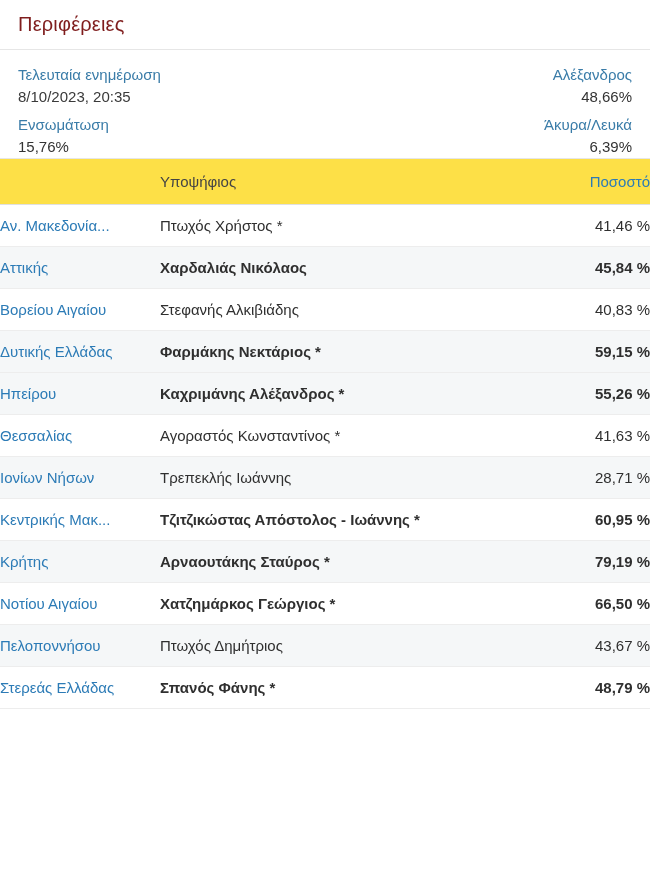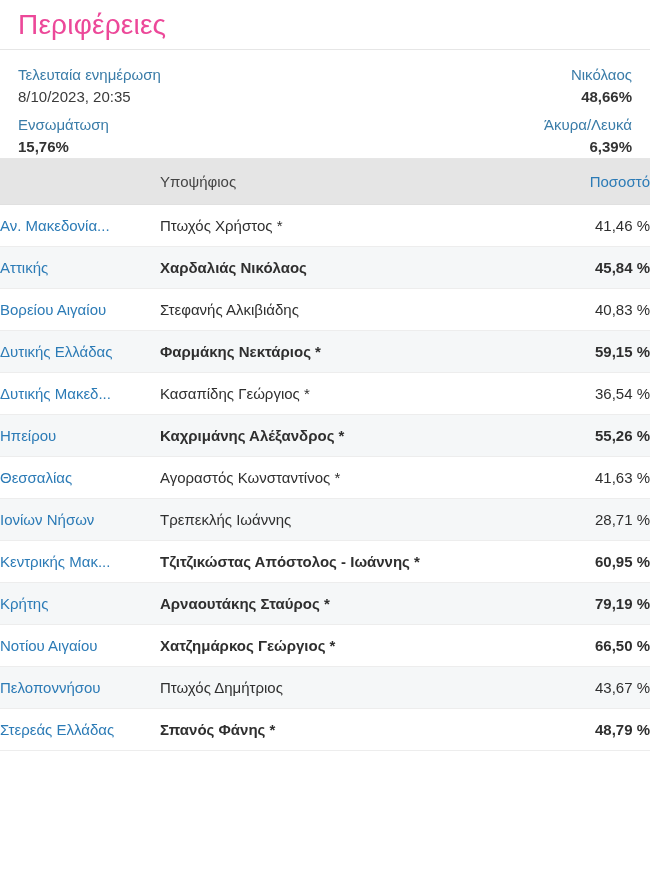--- a/index.html
+++ b/index.html
@@ -25,22 +25,22 @@
   
   .page-header {
     height: 50px;
     display: flex;
     align-items: center;
     padding-left: 18px;
     border-bottom: 1px solid #e6e6e6;
     box-sizing: border-box;
   }
   .page-title {
-    font-size: 28px;
-    color: #ec4899;
+    font-size: 20px;
+    color: #7f1d1d;
     font-weight: normal;
     letter-spacing: 0.2px;
   }
 
   
   .summary {
     padding: 14px 18px 0 18px;
     border-bottom: 1px solid #e6e6e6;
     box-sizing: border-box;
   }
@@ -59,38 +59,38 @@
   .sum-label {
     font-size: 15px;
     color: #3a7ca8;
     line-height: 22px;
   }
   .sum-value {
     font-size: 15px;
     color: #3a3a3a;
     line-height: 22px;
   }
-  .sum-value.bold { font-weight: bold; color: #333; }
+  .sum-value.bold { font-weight: normal; color: #333; }
 
   
   .table {
     width: 100%;
     border-collapse: collapse;
     table-layout: fixed;
   }
   .table col.c-region { width: 160px; }
   .table col.c-cand  { width: 350px; }
   .table col.c-pct   { width: 140px; }
 
   .table thead th {
     padding: 14px 0 14px 0;
     font-weight: normal;
     font-size: 15px;
     border-bottom: 1px solid #e0e0e0;
-    background: #e5e5e5;
+    background: #fde047;
   }
   th.th-region { }
   th.th-cand {
     text-align: left;
     color: #444444;
     padding-left: 4px;
   }
   th.th-pct {
     text-align: right;
     color: #2c7bb6;
@@ -142,21 +142,21 @@
     <span class="page-title">Περιφέρειες</span>
   </div>
 
   <div class="summary">
     <div class="summary-row">
       <div class="sum-cell">
         <span class="sum-label">Τελευταία ενημέρωση</span>
         <span class="sum-value">8/10/2023, 20:35</span>
       </div>
       <div class="sum-cell right">
-        <span class="sum-label">Νικόλαος</span>
+        <span class="sum-label">Αλέξανδρος</span>
         <span class="sum-value bold">48,66%</span>
       </div>
     </div>
     <div class="summary-row">
       <div class="sum-cell">
         <span class="sum-label">Ενσωμάτωση</span>
         <span class="sum-value bold">15,76%</span>
       </div>
       <div class="sum-cell right">
         <span class="sum-label">Άκυρα/Λευκά</span>
@@ -192,25 +192,20 @@
         <tr>
           <td class="region">Βορείου Αιγαίου</td>
           <td class="cand">Στεφανής Αλκιβιάδης</td>
           <td class="pct">40,83 %</td>
         </tr>
         <tr class="alt">
           <td class="region">Δυτικής Ελλάδας</td>
           <td class="cand bold">Φαρμάκης Νεκτάριος *</td>
           <td class="pct bold">59,15 %</td>
         </tr>
-        <tr>
-          <td class="region">Δυτικής Μακεδ...</td>
-          <td class="cand">Κασαπίδης Γεώργιος *</td>
-          <td class="pct">36,54 %</td>
-        </tr>
         <tr class="alt">
           <td class="region">Ηπείρου</td>
           <td class="cand bold">Καχριμάνης Αλέξανδρος *</td>
           <td class="pct bold">55,26 %</td>
         </tr>
         <tr>
           <td class="region">Θεσσαλίας</td>
           <td class="cand">Αγοραστός Κωνσταντίνος *</td>
           <td class="pct">41,63 %</td>
         </tr>

